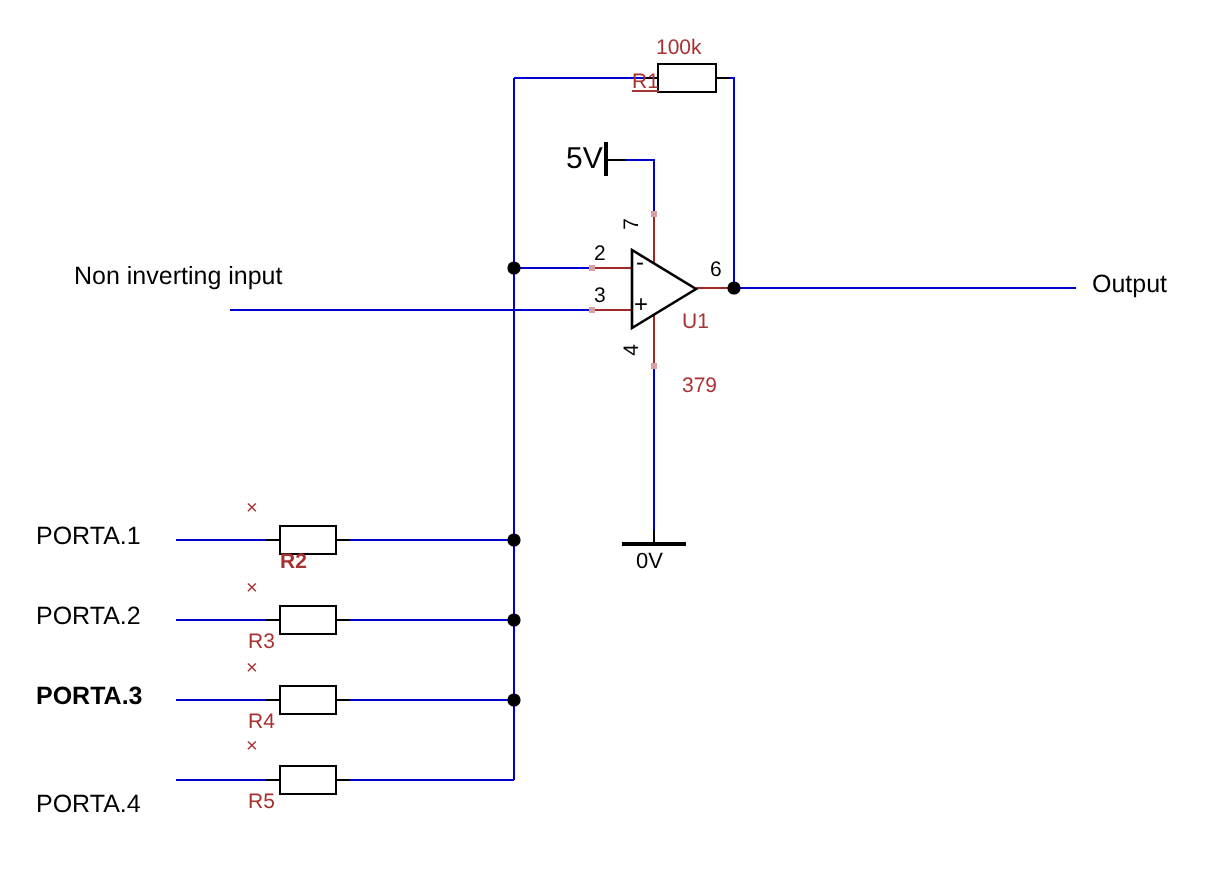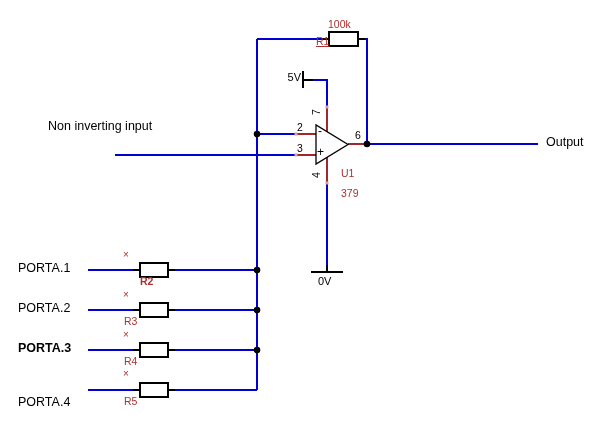--- a/index.html
+++ b/index.html
@@ -43,21 +43,21 @@
     line-height:1;
     color:#a83232;
     font-size:10px;
   }
   .sym{
     position:absolute;
     line-height:1;
     color:#000;
     font-size:12px;
   }
-  .vcc{width:18px;text-align:right;font-size:11px;}
+  .vcc{width:18px;text-align:right;font-size:15px;}
   .gnd{font-size:11px;}
 </style>
 </head>
 <body>
 
 <div class="canvas">
 
   <svg width="609" height="445" viewBox="0 0 609 445">
 
     <g stroke="#0000d0" stroke-width="1.4" fill="none" shape-rendering="crispEdges">
@@ -116,32 +116,32 @@
 
     <g fill="#000000">
       <circle cx="257" cy="134" r="3.3"></circle>
       <circle cx="367" cy="144" r="3.3"></circle>
       <circle cx="257" cy="270" r="3.3"></circle>
       <circle cx="257" cy="310" r="3.3"></circle>
       <circle cx="257" cy="350" r="3.3"></circle>
     </g>
   </svg>
 
-  <span class="lbl" style="left:37px;top:120px;margin-left:11px;">Non inverting input</span>
+  <span class="lbl" style="left:37px;top:132px;">Non inverting input</span>
   <span class="lbl" style="left:546px;top:136px;">Output</span>
   <span class="lbl" style="left:18px;top:262px;">PORTA.1</span>
   <span class="lbl" style="left:18px;top:302px;">PORTA.2</span>
   <span class="lbl" style="left:18px;top:342px;font-weight:bold;">PORTA.3</span>
   <span class="lbl" style="left:18px;top:382px;margin-top:14px;">PORTA.4</span>
   <span class="lbl vcc" style="left:283px;top:72px;">5V</span>
   <span class="lbl gnd" style="left:318px;top:276px;">0V</span>
 
   <span class="ref" style="left:316px;top:19px;margin-left:12px;">100k</span>
   <span class="ref" style="left:316px;top:36px;text-decoration:underline;">R1</span>
-  <span class="ref" style="left:341px;top:168px;text-align:right;">U1</span>
+  <span class="ref" style="left:341px;top:156px;text-align:right;">U1</span>
   <span class="ref" style="left:341px;top:188px;">379</span>
   <span class="ref" style="left:140px;top:276px;font-weight:bold;">R2</span>
   <span class="ref" style="left:124px;top:316px;">R3</span>
   <span class="ref" style="left:124px;top:356px;">R4</span>
   <span class="ref" style="left:124px;top:396px;">R5</span>
 
   <span class="cross" style="left:123px;top:250px;">×</span>
   <span class="cross" style="left:123px;top:290px;">×</span>
   <span class="cross" style="left:123px;top:330px;">×</span>
   <span class="cross" style="left:123px;top:369px;">×</span>

